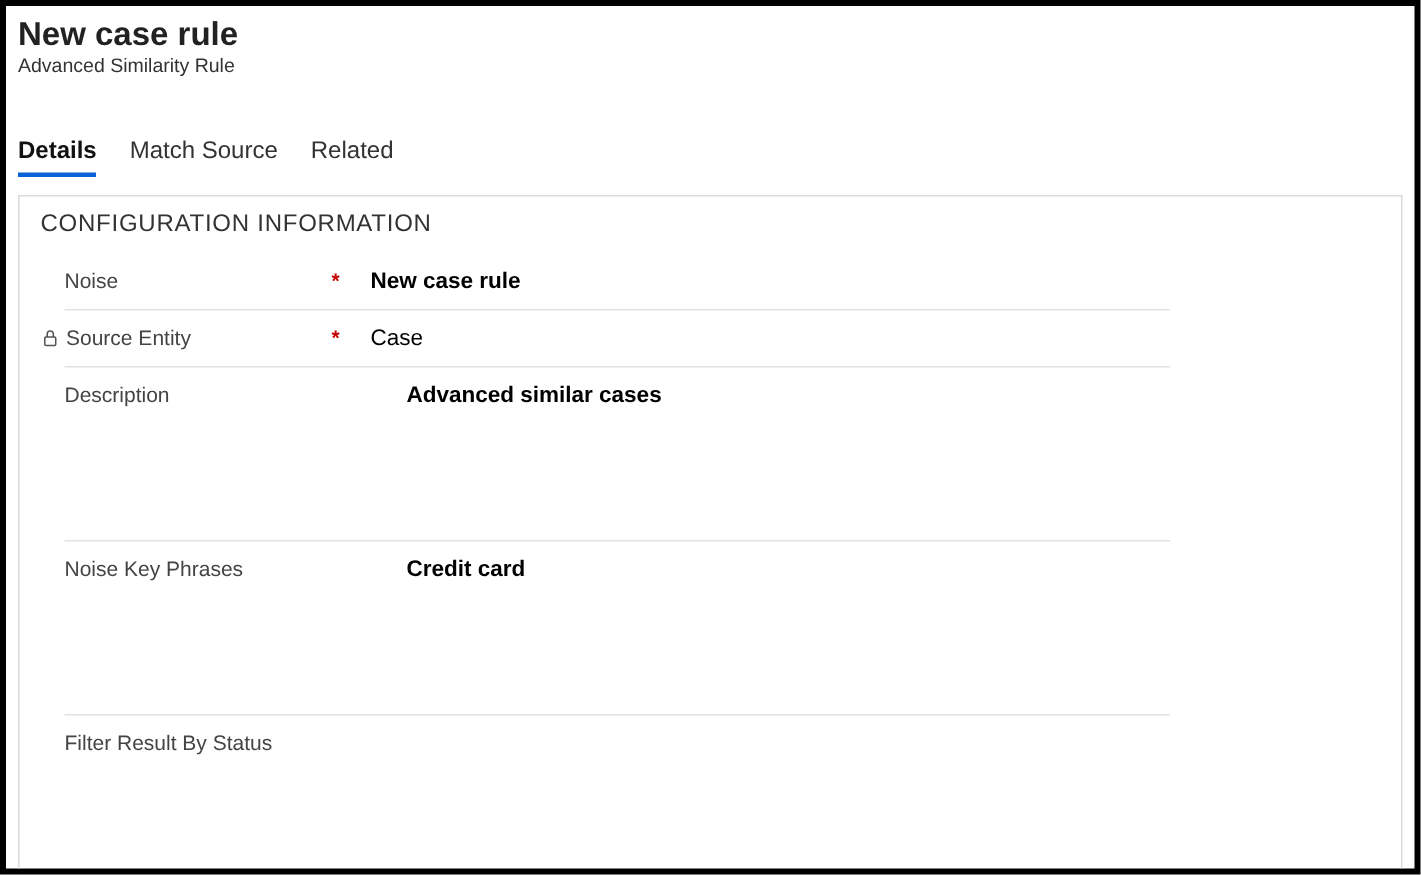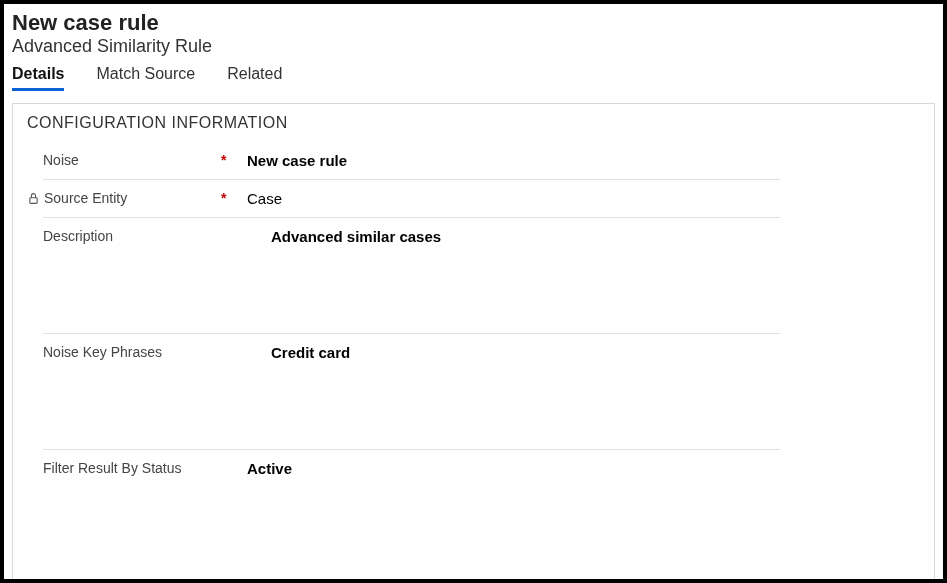--- a/index.html
+++ b/index.html
@@ -19,28 +19,28 @@
     .header {
       padding: 0 0 6px 0;
     }
     .page-title {
       font-size: 22px;
       font-weight: 600;
       color: #222;
       line-height: 1.2;
     }
     .page-subtitle {
-      font-size: 18px;
+      font-size: 13px;
       color: #333;
       margin-top: 0px;
     }
     .tabs {
       display: flex;
-      gap: 32px;
-      margin-top: 2px;
+      gap: 22px;
+      margin-top: 35px;
       padding-left: 0;
     }
     .tab {
       font-size: 16px;
       color: #333;
       padding-bottom: 6px;
       cursor: pointer;
       position: relative;
     }
     .tab.active {
@@ -173,16 +173,15 @@
     </div>
     <div class="req-col"></div>
     <div class="value-col">Credit card</div>
   </div>
 
   <div class="field-row last">
     <div class="label-col">
       <span>Filter Result By Status</span>
     </div>
     <div class="req-col"></div>
-    <div class="value-col">Active</div>
   </div>
 
 </div>
 
 </body></html>

